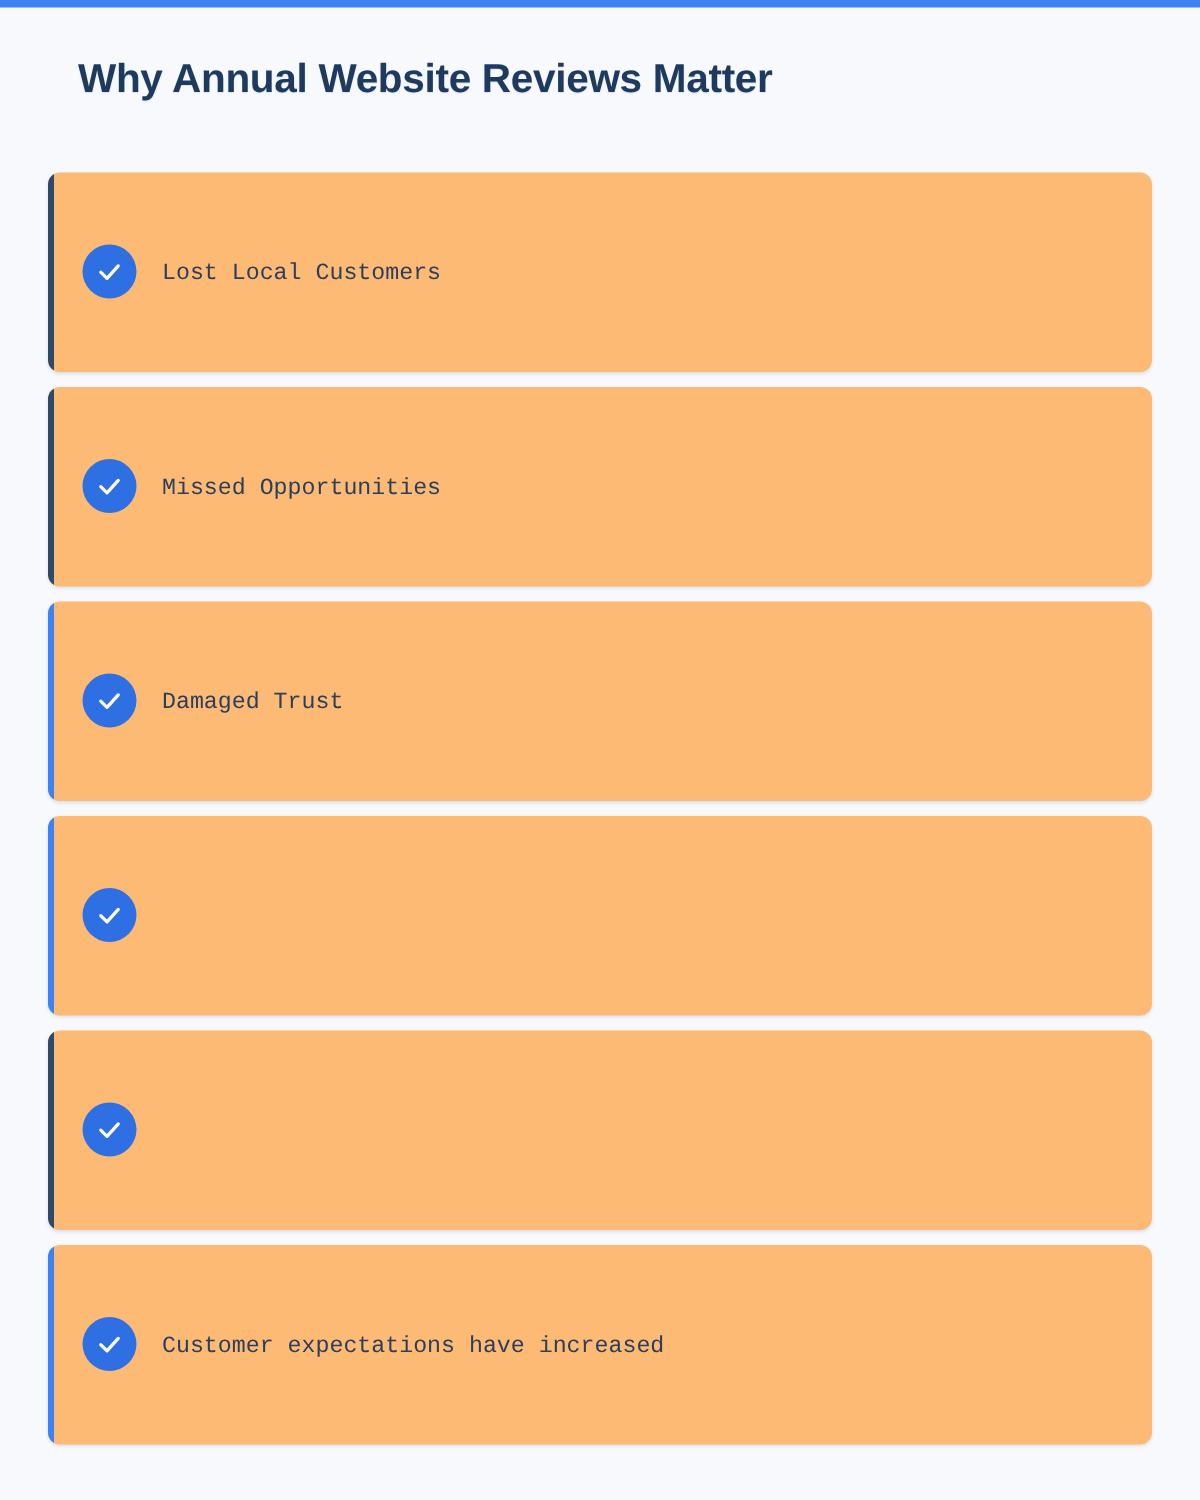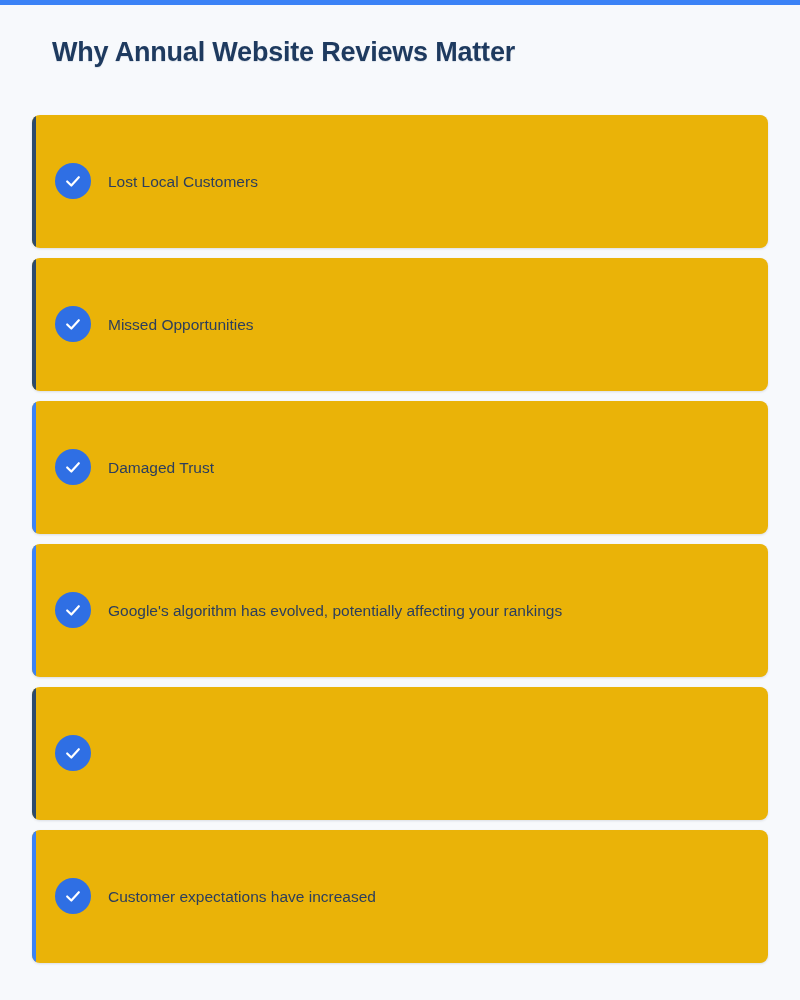--- a/index.html
+++ b/index.html
@@ -53,28 +53,29 @@
     position: absolute;
     left: 32px;
     top: 110px;
     width: 736px;
   }
 
   .card {
     position: relative;
     width: 736px;
     height: 133px;
-    background: #eab308;
+    background: #fdba74;
     border-radius: 8px;
     margin-bottom: 10px;
     box-shadow: 0 1px 3px rgba(23,43,77,0.08),
                 0 1px 2px rgba(23,43,77,0.05);
     display: flex;
     align-items: center;
     overflow: hidden;
+    font-family: Liberation Mono, monospace;
   }
 
   .card:last-child { margin-bottom: 16px; }
 
   
   .card-accent {
     position: absolute;
     left: 0; top: 0;
     width: 4px;
     height: 133px;
@@ -158,21 +159,20 @@
       <span class="card-label">Damaged Trust</span>
     </div>
 
     <div class="card accent-blue">
       <span class="card-accent"></span>
       <span class="check-circle">
         <svg viewBox="0 0 24 24" fill="none" stroke="#ffffff" stroke-width="2.6" stroke-linecap="round" stroke-linejoin="round" aria-hidden="true">
           <polyline points="5,12.5 10,17.5 19,7.5"></polyline>
         </svg>
       </span>
-      <span class="card-label">Google's algorithm has evolved, potentially affecting your rankings</span>
     </div>
 
     <div class="card accent-navy">
       <span class="card-accent"></span>
       <span class="check-circle">
         <svg viewBox="0 0 24 24" fill="none" stroke="#ffffff" stroke-width="2.6" stroke-linecap="round" stroke-linejoin="round" aria-hidden="true">
           <polyline points="5,12.5 10,17.5 19,7.5"></polyline>
         </svg>
       </span>
     </div>

